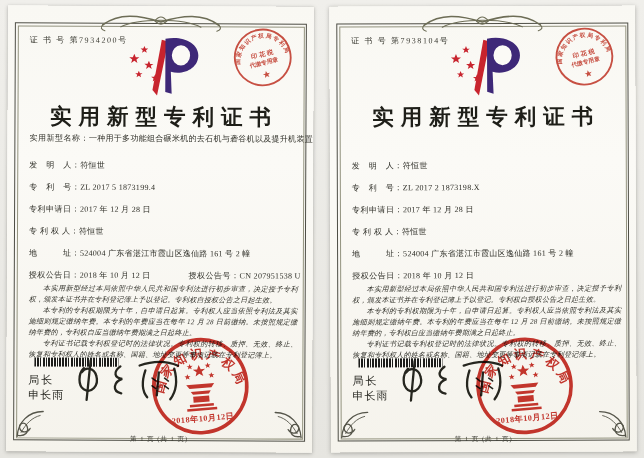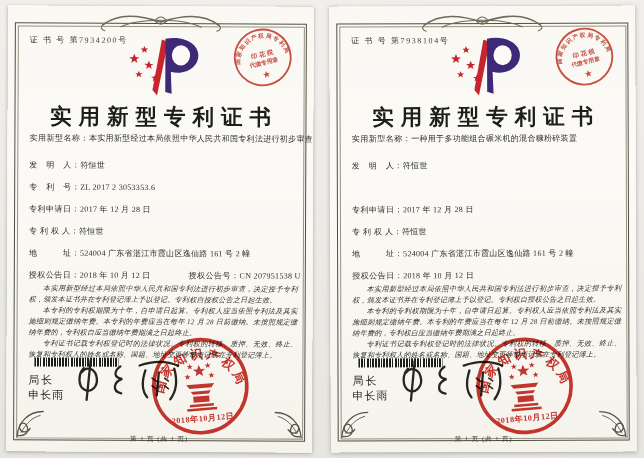--- a/index.html
+++ b/index.html
@@ -103,23 +103,23 @@
       <text font-size="5.6" fill="#c0392b" letter-spacing="1.2" font-weight="bold">
         <textPath href="#sarc-a" startOffset="50%" text-anchor="middle">国家知识产权局专利局</textPath>
       </text>
       <text x="30" y="29" font-size="6.2" fill="#c0392b" text-anchor="middle" font-weight="bold">印 花 税</text>
       <text x="30" y="37" font-size="5.6" fill="#c0392b" text-anchor="middle" font-weight="bold">代缴专用章</text>
       <polygon transform="translate(30,47) scale(.35)" fill="#c0392b" points="0,-10 2.9,-3.1 10,-3.1 4.2,1.2 6.2,8.1 0,4 -6.2,8.1 -4.2,1.2 -10,-3.1 -2.9,-3.1"></polygon>
     </svg>
 
     <div class="title">实用新型专利证书</div>
 
-    <div class="row r-name"><span class="lab">实用新型名称：</span><span>本实用新型经过本局依照中华人民共和国专利法进行初步审查</span></div>
+    <div class="row r-name"><span class="lab">实用新型名称：</span><span>一种用于多功能组合碾米机的去石机与砻谷机以及提升机装置</span></div>
     <div class="row r-inv"><span class="lab">发　明　人：</span><span>符恒世</span></div>
-    <div class="row r-pno"><span class="lab">专　利　号：</span><span>ZL 2017 2 3053353.6</span></div>
+    <div class="row r-pno"><span class="lab">专　利　号：</span><span>ZL 2017 5 1873199.4</span></div>
     <div class="row r-fil"><span class="lab">专利申请日：</span><span>2017 年 12 月 28 日</span></div>
     <div class="row r-pat"><span class="lab">专 利 权 人：</span><span>符恒世</span></div>
     <div class="row r-adr"><span class="lab">地　　　址：</span><span>524004 广东省湛江市霞山区逸仙路 161 号 2 幢</span></div>
     <div class="row r-grant">
       <span><span class="lab">授权公告日：</span><span>2018 年 10 月 12 日</span></span>
       <span><span class="lab">授权公告号：</span><span>CN 207951538 U</span></span>
     </div>
 
     <div class="paras">
       <p>本实用新型经过本局依照中华人民共和国专利法进行初步审查，决定授予专利权，颁发本证书并在专利登记簿上予以登记。专利权自授权公告之日起生效。</p>
@@ -223,22 +223,22 @@
       <text font-size="5.6" fill="#c0392b" letter-spacing="1.2" font-weight="bold">
         <textPath href="#sarc-b" startOffset="50%" text-anchor="middle">国家知识产权局专利局</textPath>
       </text>
       <text x="30" y="29" font-size="6.2" fill="#c0392b" text-anchor="middle" font-weight="bold">印 花 税</text>
       <text x="30" y="37" font-size="5.6" fill="#c0392b" text-anchor="middle" font-weight="bold">代缴专用章</text>
       <polygon transform="translate(30,47) scale(.35)" fill="#c0392b" points="0,-10 2.9,-3.1 10,-3.1 4.2,1.2 6.2,8.1 0,4 -6.2,8.1 -4.2,1.2 -10,-3.1 -2.9,-3.1"></polygon>
     </svg>
 
     <div class="title">实用新型专利证书</div>
 
-    <div class="row r-name"><span class="lab">实用新型名称：</span><span>一种用于多功能组合碾米机的混合糠粉碎装置</span></div>
     <div class="row r-inv"><span class="lab">发　明　人：</span><span>符恒世</span></div>
+    <div class="row r-pno"><span class="lab">专　利　号：</span><span>ZL 2017 2 1873198.X</span></div>
     <div class="row r-fil"><span class="lab">专利申请日：</span><span>2017 年 12 月 28 日</span></div>
     <div class="row r-pat"><span class="lab">专 利 权 人：</span><span>符恒世</span></div>
     <div class="row r-adr"><span class="lab">地　　　址：</span><span>524004 广东省湛江市霞山区逸仙路 161 号 2 幢</span></div>
     <div class="row r-grant">
       <span><span class="lab">授权公告日：</span><span>2018 年 10 月 12 日</span></span>
     </div>
 
     <div class="paras">
       <p>本实用新型经过本局依照中华人民共和国专利法进行初步审查，决定授予专利权，颁发本证书并在专利登记簿上予以登记。专利权自授权公告之日起生效。</p>
       <p>本专利的专利权期限为十年，自申请日起算。专利权人应当依照专利法及其实施细则规定缴纳年费。本专利的年费应当在每年 12 月 28 日前缴纳。未按照规定缴纳年费的，专利权自应当缴纳年费期满之日起终止。</p>

